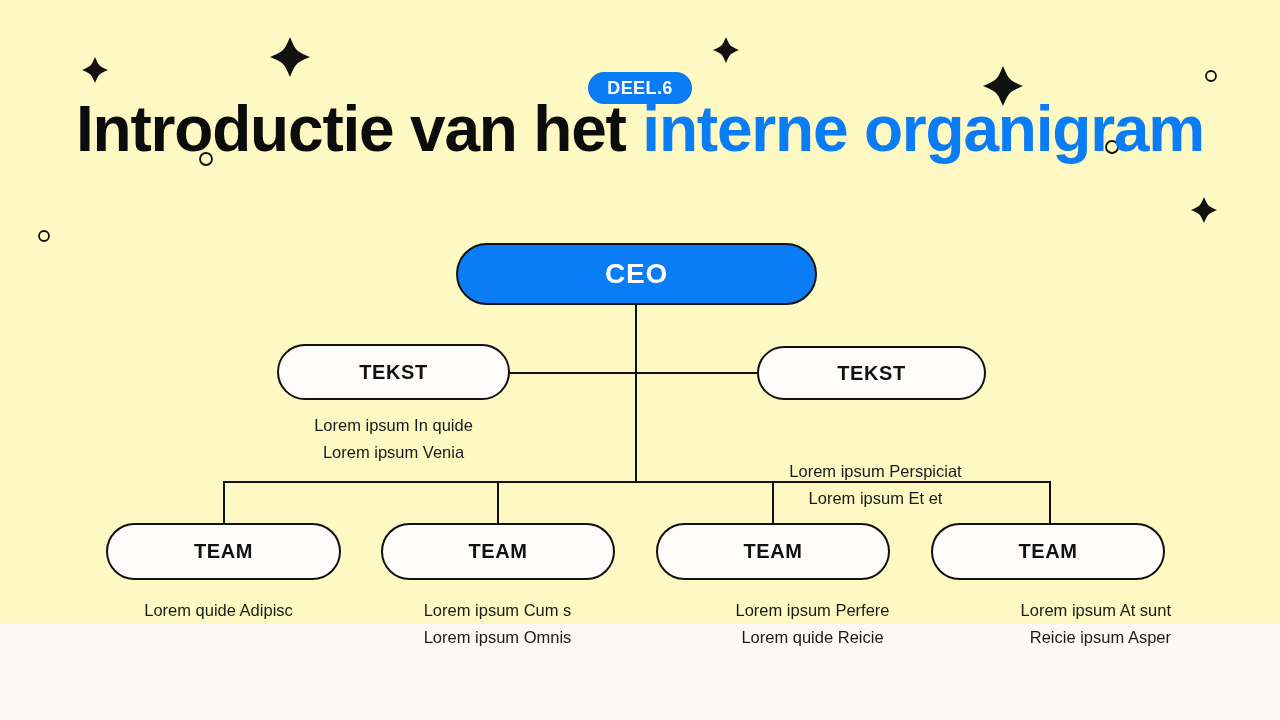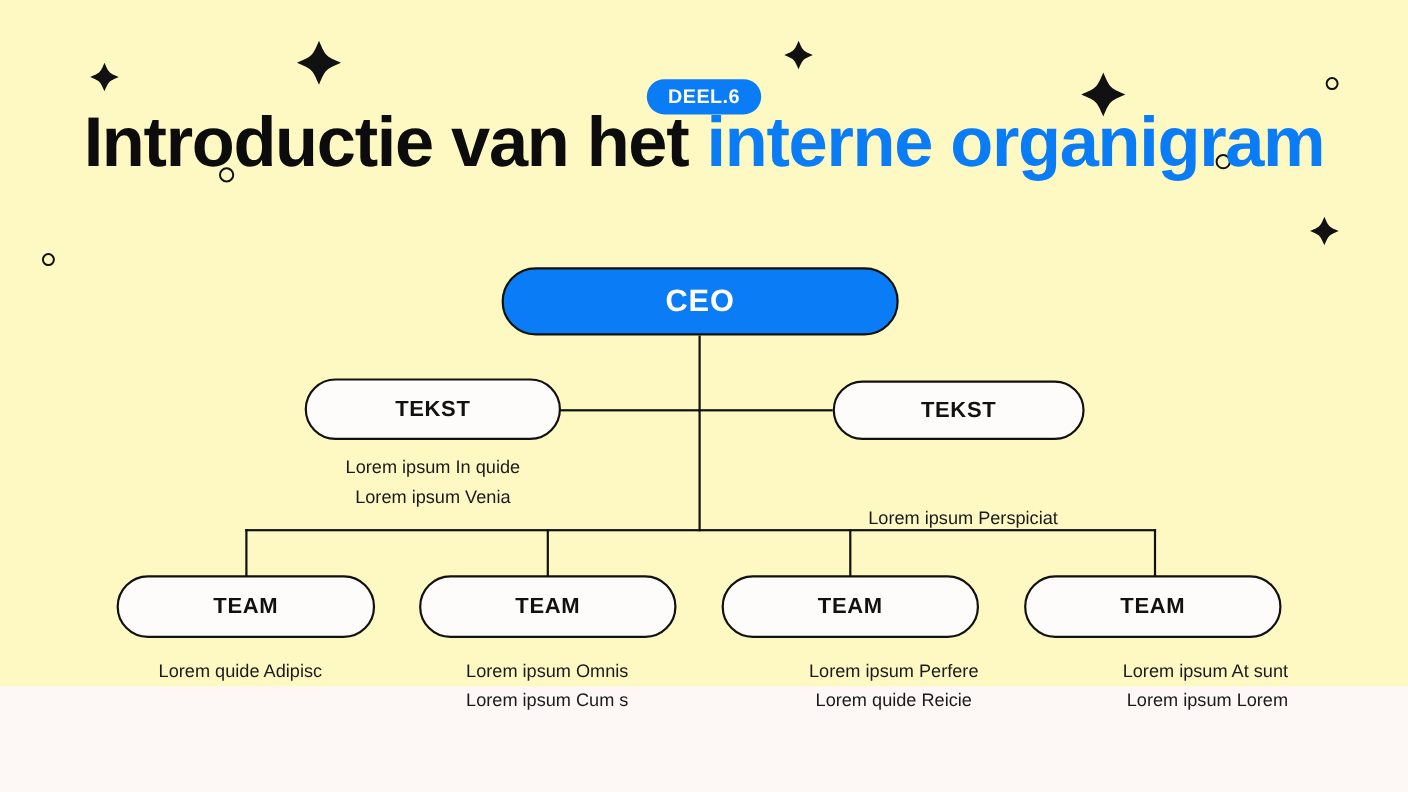--- a/index.html
+++ b/index.html
@@ -158,47 +158,48 @@
     <div class="caption" style="left:277px; top:412px; width:233px;">
       <div>Lorem ipsum In quide</div>
       <div>Lorem ipsum Venia</div>
     </div>
 
     <div class="node" style="left:757px; top:346px; width:229px; height:54px;">
       <span class="node-label">TEKST</span>
     </div>
     <div class="caption" style="left:757px; top:412px; width:237px;margin-top:46px;">
       <div>Lorem ipsum Perspiciat</div>
+      <div>Lorem ipsum Et et</div>
     </div>
 
     <div class="node" style="left:106px; top:523px; width:235px; height:57px;">
       <span class="node-label">TEAM</span>
     </div>
     <div class="caption" style="left:101px; top:597px; width:235px;">
       <div>Lorem quide Adipisc</div>
     </div>
 
     <div class="node" style="left:381px; top:523px; width:234px; height:57px;">
       <span class="node-label">TEAM</span>
     </div>
     <div class="caption" style="left:380px; top:597px; width:235px;">
+      <div>Lorem ipsum Cum s</div>
       <div>Lorem ipsum Omnis</div>
-      <div>Lorem ipsum Cum s</div>
     </div>
 
     <div class="node" style="left:656px; top:523px; width:234px; height:57px;">
       <span class="node-label">TEAM</span>
     </div>
     <div class="caption" style="left:695px; top:597px; width:235px;">
       <div>Lorem ipsum Perfere</div>
       <div>Lorem quide Reicie</div>
     </div>
 
     <div class="node" style="left:931px; top:523px; width:234px; height:57px;">
       <span class="node-label">TEAM</span>
     </div>
     <div class="caption" style="left:936px; top:597px; width:235px;text-align:right;">
       <div>Lorem ipsum At sunt</div>
-      <div>Lorem ipsum Lorem</div>
+      <div>Reicie ipsum Asper</div>
     </div>
 
   </div>
 </div>
 
 </body></html>

